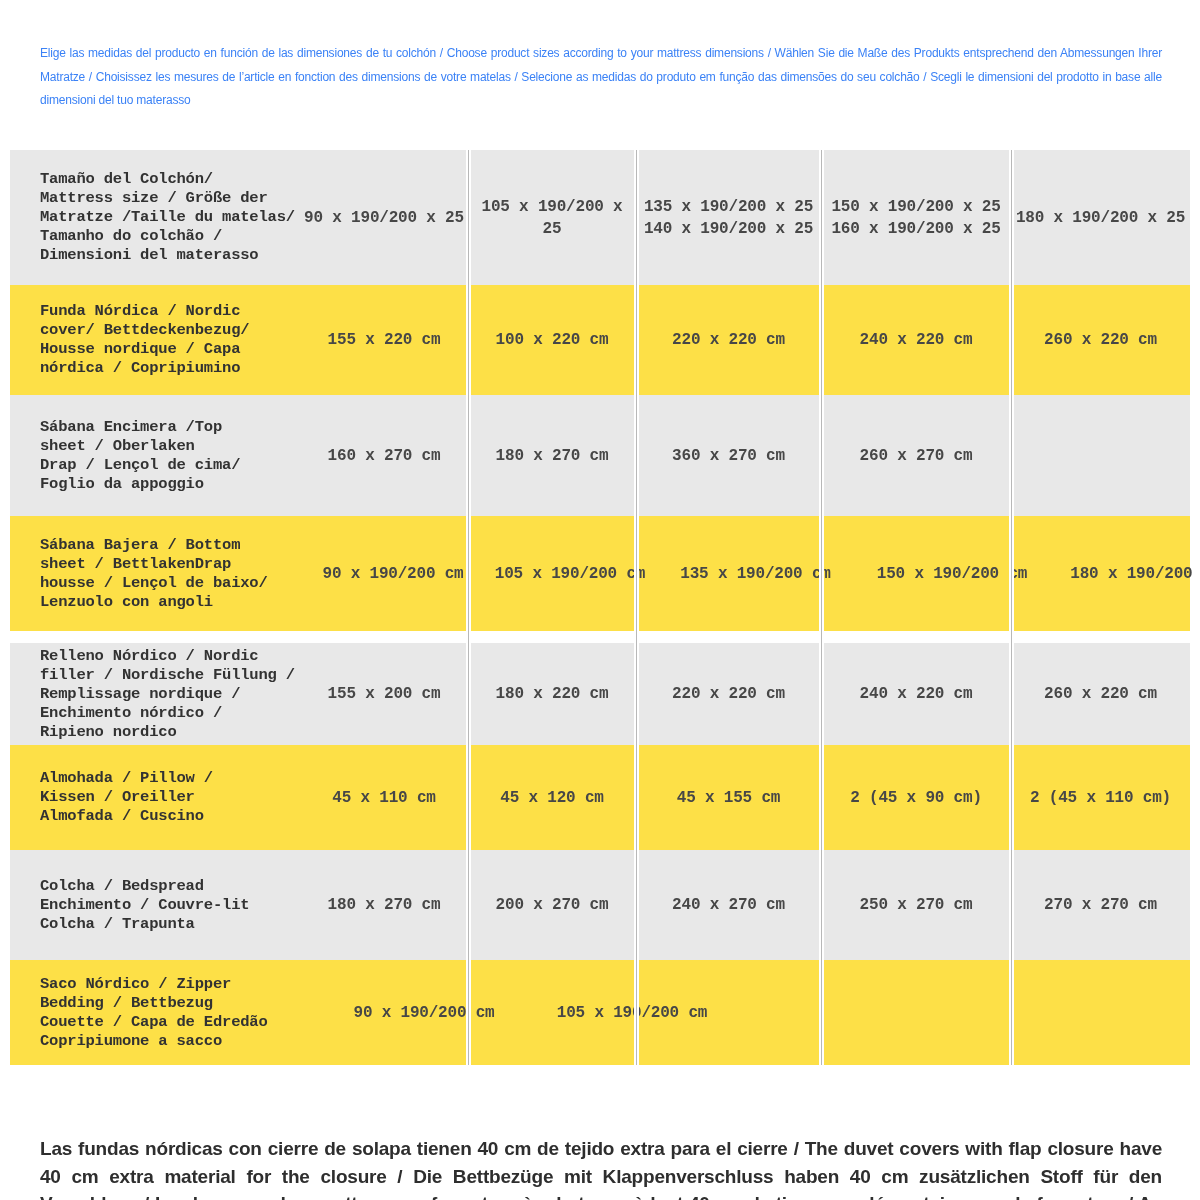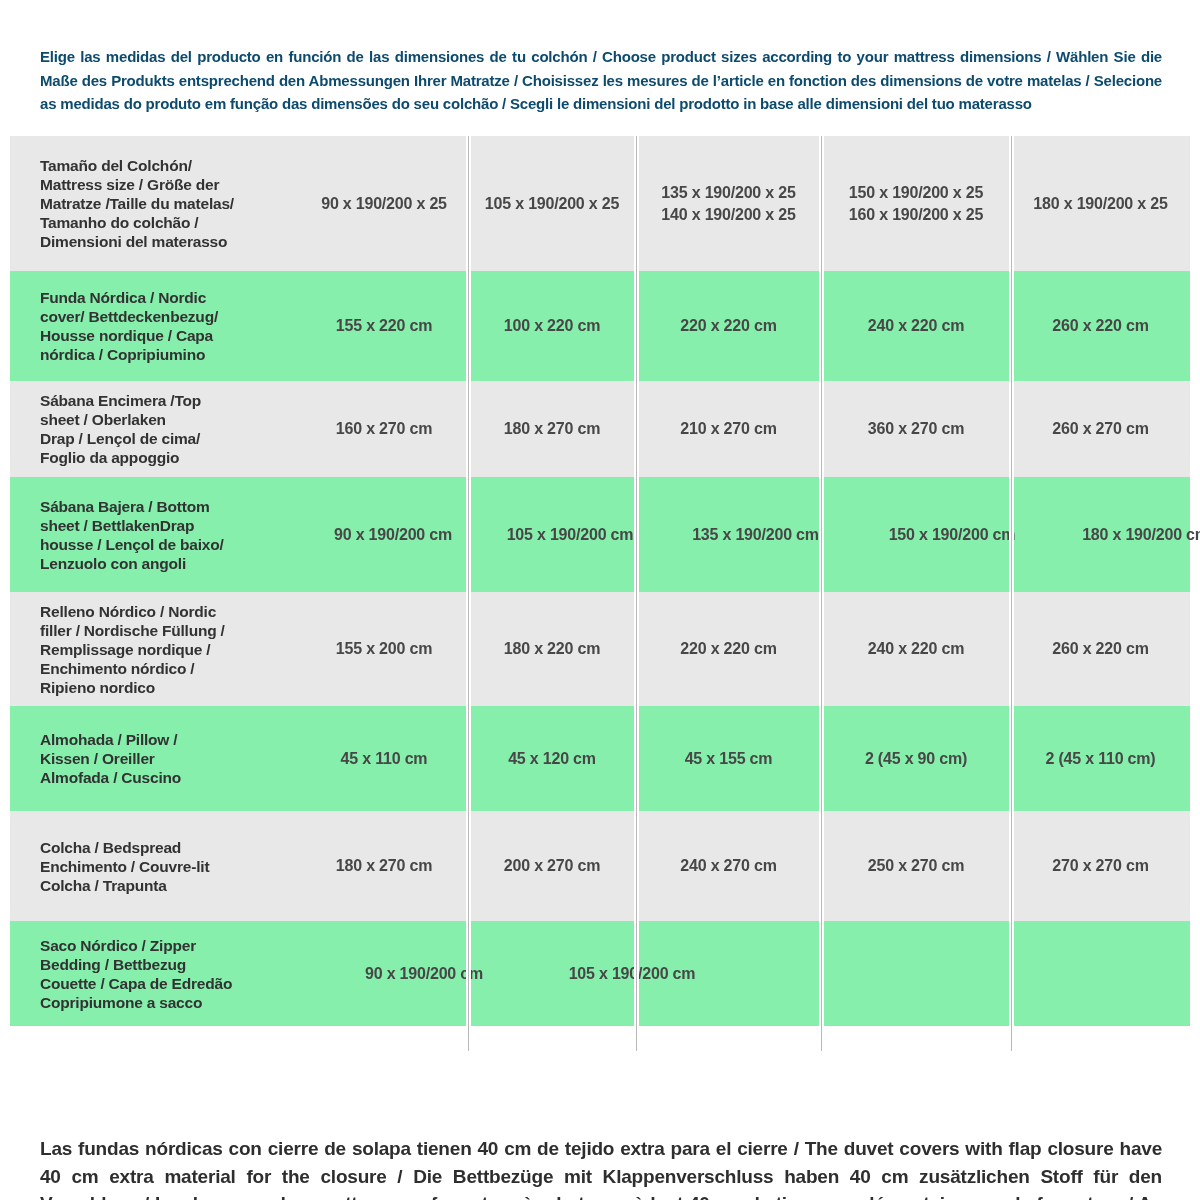--- a/index.html
+++ b/index.html
@@ -16,45 +16,46 @@
     position: relative;
     width: 1200px;
     height: 1200px;
     overflow: hidden;
   }
   .intro {
     position: absolute;
     left: 40px;
     top: 30px;
     width: 1122px;
-    font-size: 15px;
-    font-weight: bold;
+    font-size: 12px;
+    font-weight: normal;
     line-height: 23.5px;
     letter-spacing: -0.2px;
     text-align: justify;
-    color: #0c4a6e;
+    color: #3b82f6;
   }
   .size-table {
     position: absolute;
     left: 10px;
-    top: 136px;
+    top: 150px;
     width: 1180px;
     height: 915px;
+    font-family: Liberation Mono, monospace;
   }
   .row {
     display: grid;
     grid-template-columns: 290px 168px 168px 185px 190px 179px;
   }
   .row.gray  { background: #e8e8e8; }
-  .row.white { background: #86efac; }
+  .row.white { background: #fde047; }
   .h-hd { height: 135px; }
   .h1 { height: 110px; }
-  .h2 { height: 96px; }
+  .h2 { height: 121px; }
   .h3 { height: 115px; gap: 9px; }
-  .h4 { height: 114px; }
+  .h4 { height: 102px; margin-top: 12px; }
   .h5 { height: 105px; }
   .h6 { height: 110px; }
   .h7 { height: 105px; gap: 40px; }
   .cell {
     display: flex;
     align-items: center;
     justify-content: center;
     text-align: center;
     font-weight: bold;
     font-size: 16px;
@@ -136,21 +137,20 @@
       <div class="cell">260 x 220 cm</div>
     </div>
 
     <div class="row gray h2">
       <div class="cell label">Sábana Encimera /Top
 sheet / Oberlaken
 Drap / Lençol de cima/
 Foglio da appoggio</div>
       <div class="cell">160 x 270 cm</div>
       <div class="cell">180 x 270 cm</div>
-      <div class="cell">210 x 270 cm</div>
       <div class="cell">360 x 270 cm</div>
       <div class="cell">260 x 270 cm</div>
     </div>
 
     <div class="row white h3">
       <div class="cell label">Sábana Bajera / Bottom
 sheet / BettlakenDrap
 housse / Lençol de baixo/
 Lenzuolo con angoli</div>
       <div class="cell">90 x 190/200 cm</div>

